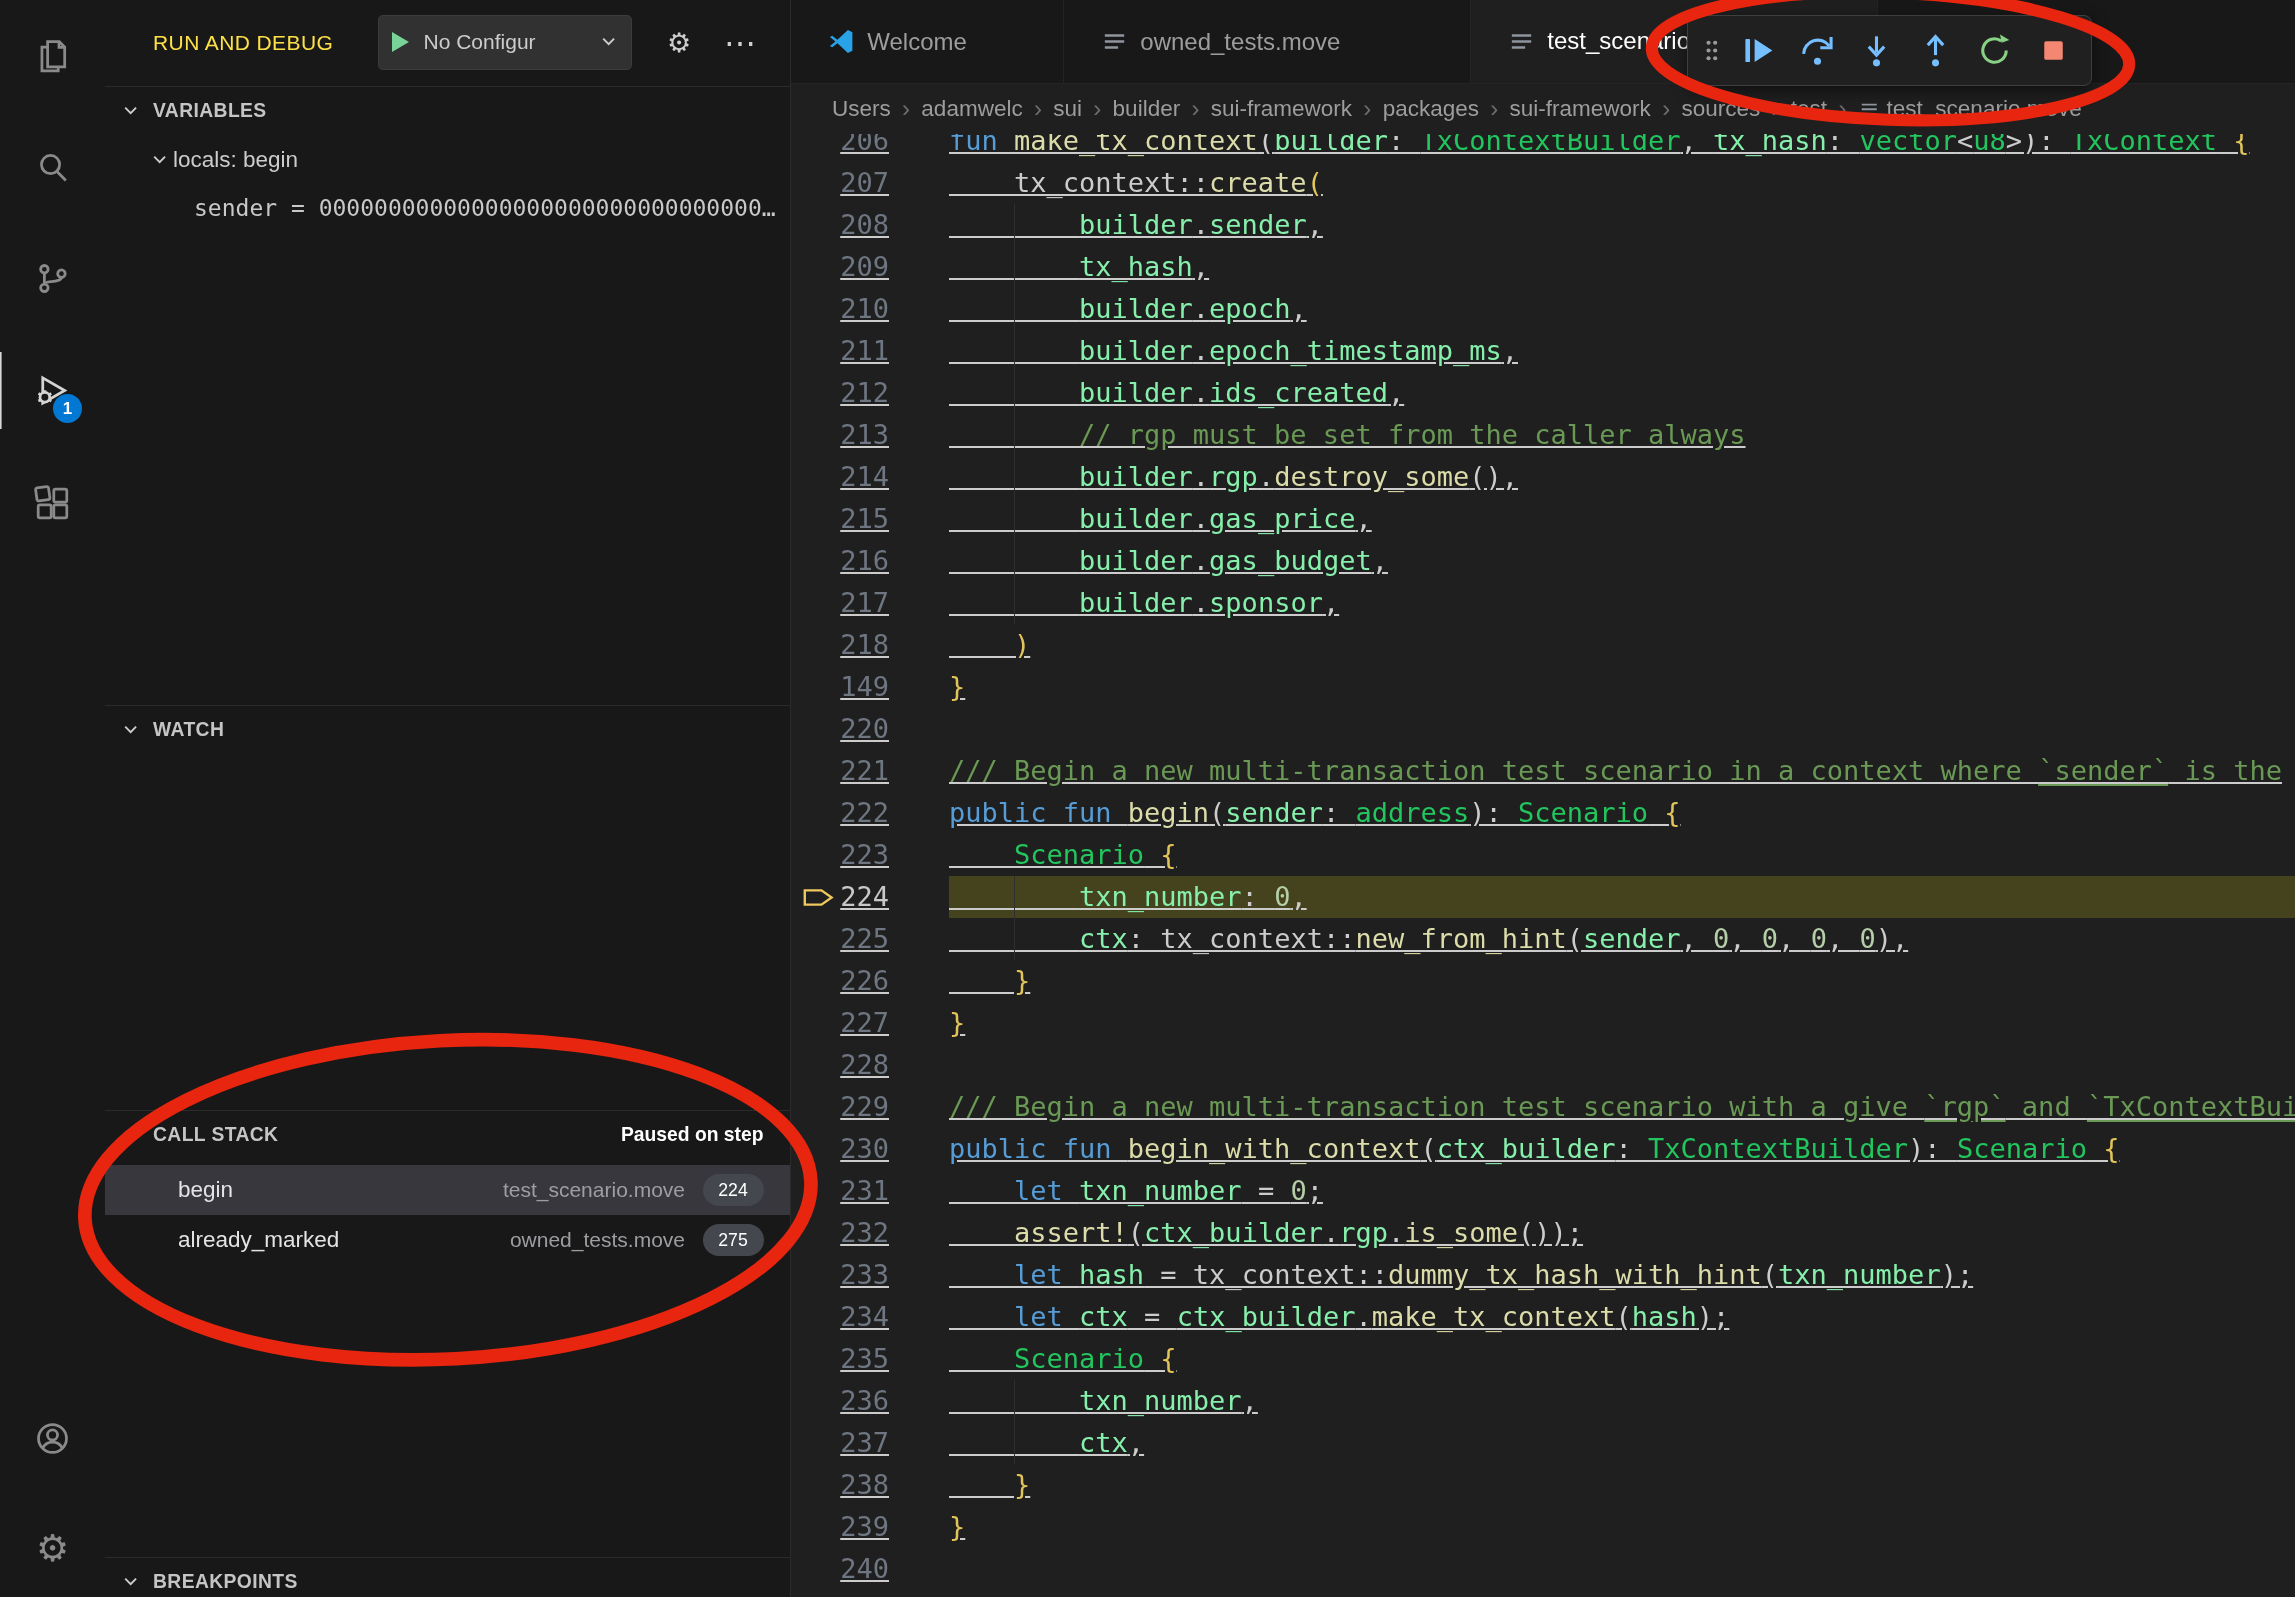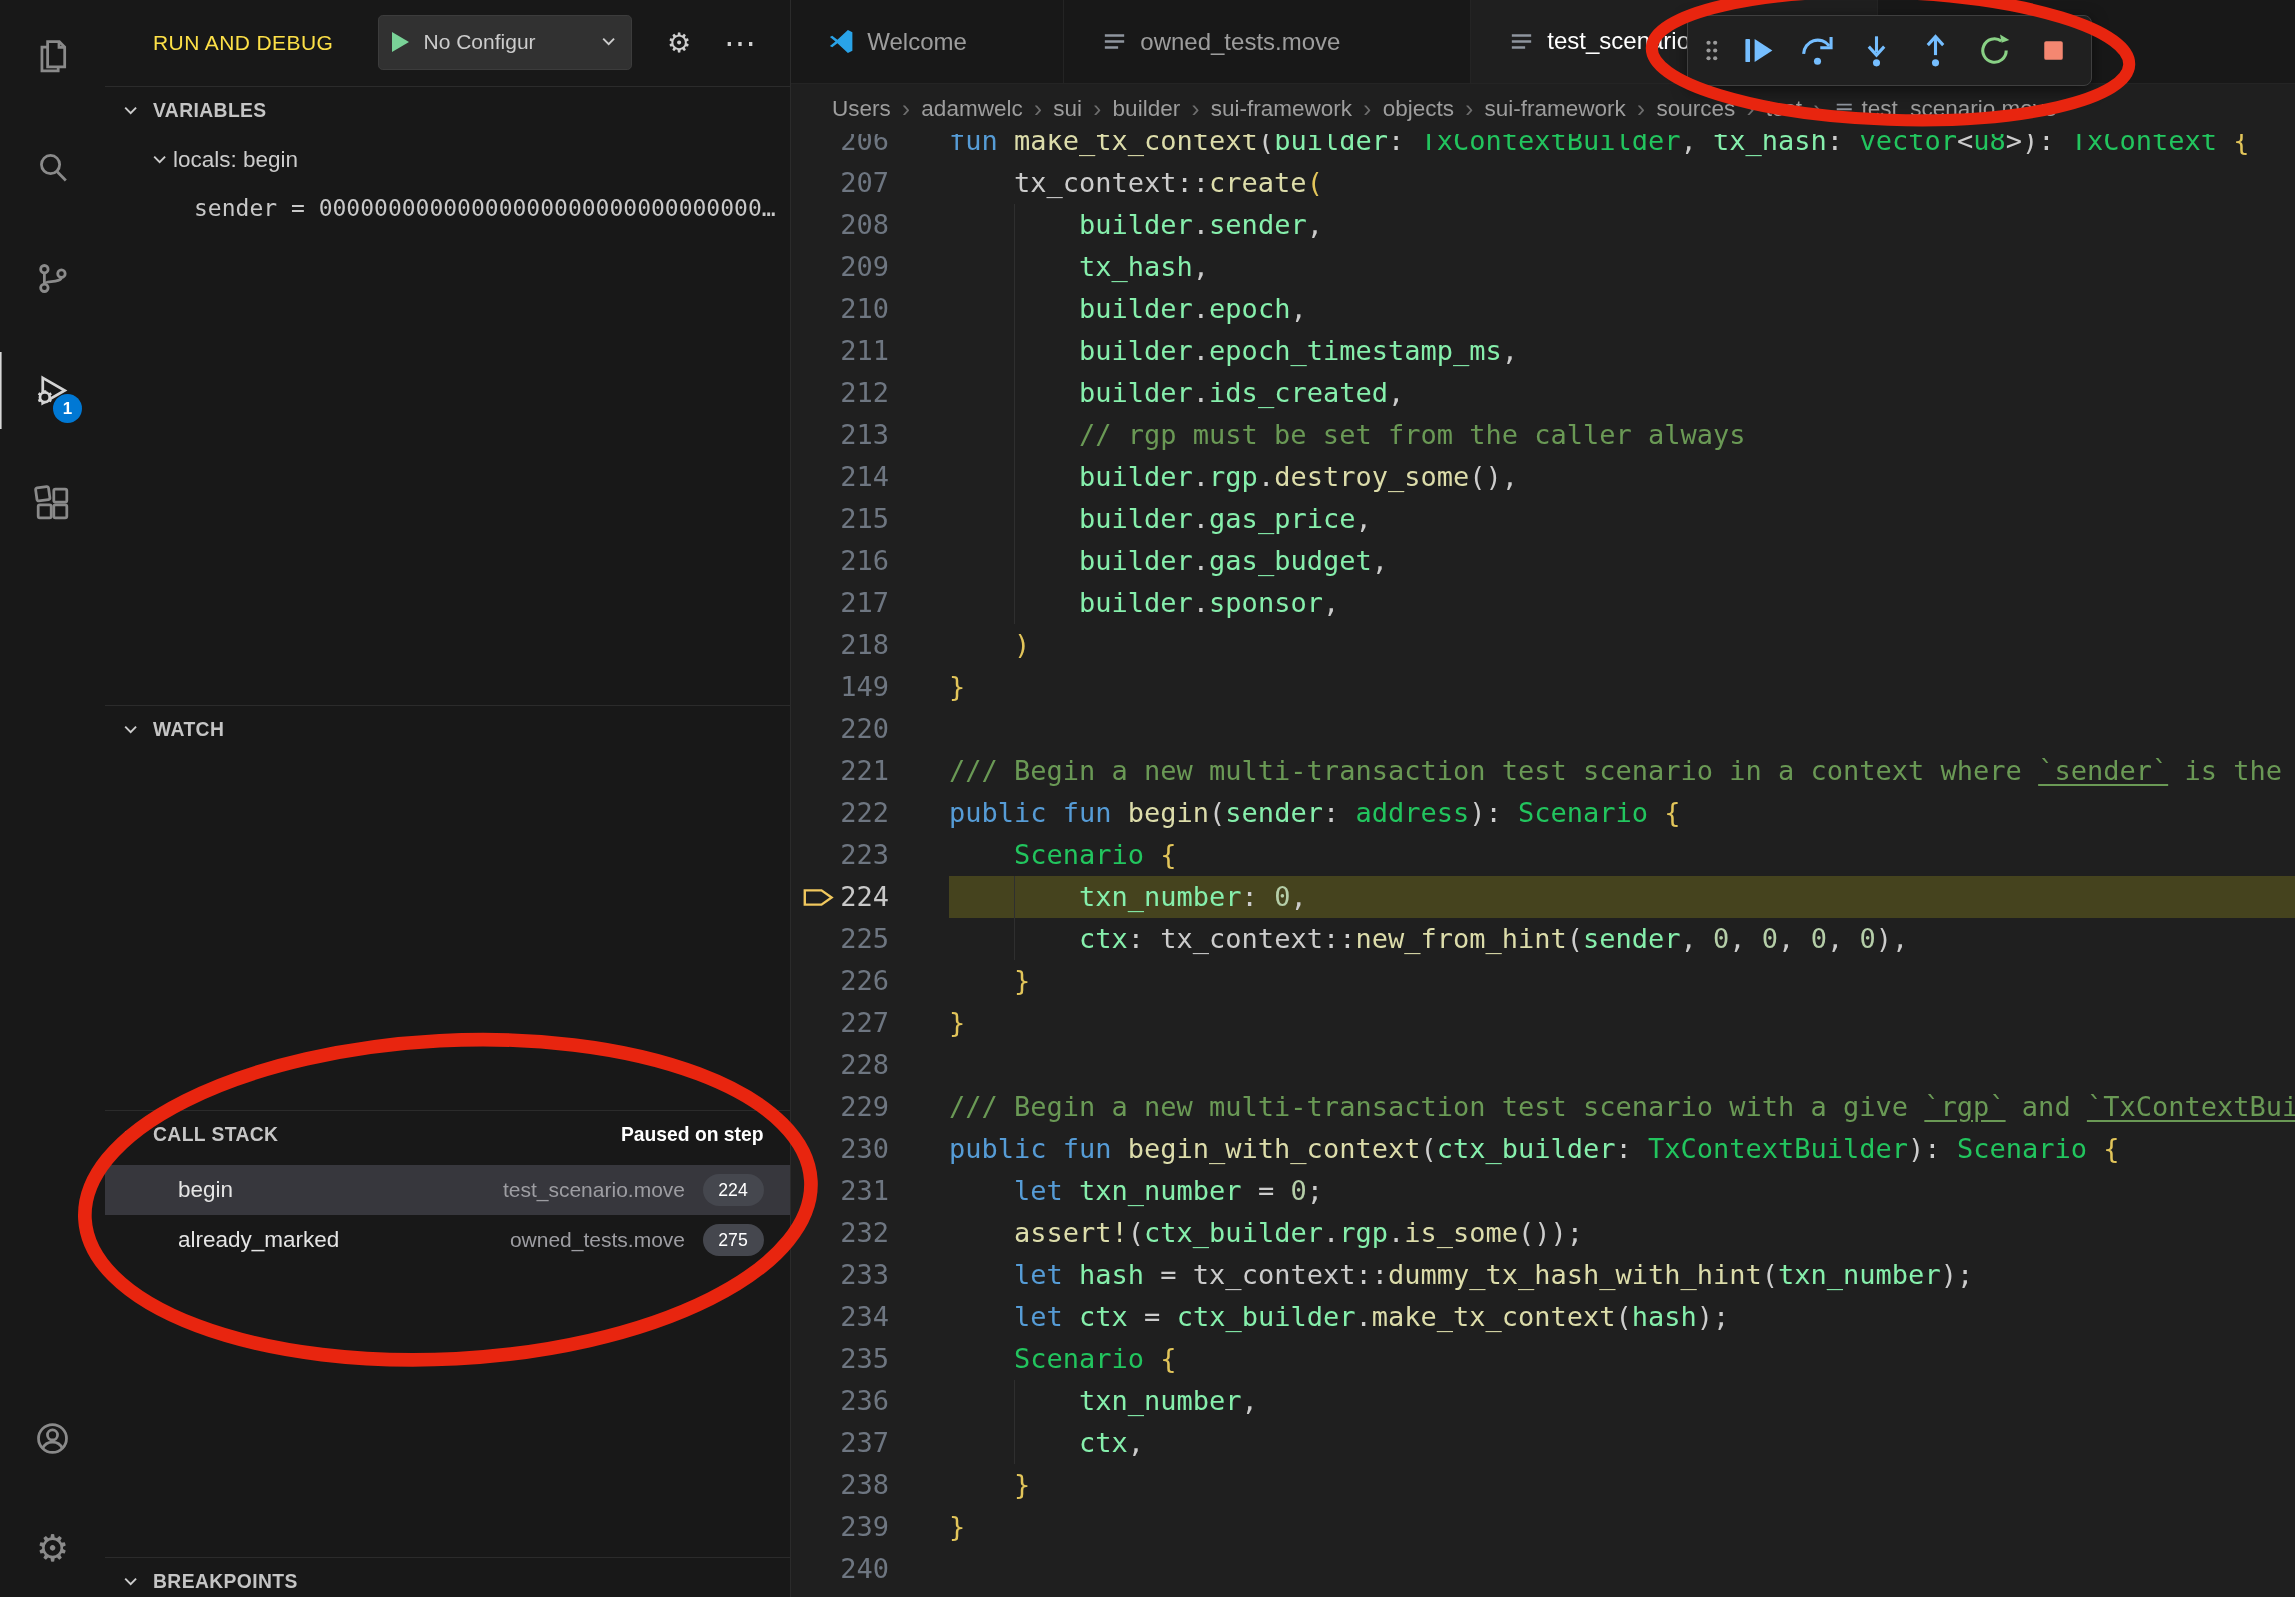--- a/index.html
+++ b/index.html
@@ -46,21 +46,21 @@
   .frame{position:relative;height:50px;display:flex;align-items:center;}
   .frame.selected{background:#37373d;}
   .frame-name{position:absolute;left:73px;font-size:22.5px;color:#e4e4e4;}
   .frame-file{position:absolute;right:105px;font-size:21px;color:#9d9da2;}
   .frame-badge{position:absolute;right:26.5px;min-width:35px;padding:0 13px;height:32px;border-radius:16px;background:#45474e;
                color:#ffffff;font-size:17.7px;display:flex;align-items:center;justify-content:center;}
 
   
   .editor{position:absolute;left:791px;top:0;right:0;bottom:0;background:#1f1f1f;overflow:hidden;}
   .code-area{position:absolute;top:120px;left:0;right:0;z-index:1;}
-  .code-line{display:flex;height:42px;font-family:"DejaVu Sans Mono",monospace;font-size:27px;line-height:42px;white-space:pre;}
+  .code-line{display:flex;height:42px;font-family:"DejaVu Sans Mono",monospace;font-size:27px;line-height:42px;white-space:pre;text-decoration:underline;}
   .gutter{position:relative;flex:none;width:158px;text-align:right;padding-right:60px;box-sizing:border-box;color:#6e7681;}
   .code-line.current .gutter{color:#c8c8c8;}
   .codew{position:relative;flex:1;display:block;}
   .code-line.current .codew{background:#45431e;}
   .guide{position:absolute;top:0;bottom:0;width:0.8px;background:#2f2f2f;}
   .frame-marker{position:absolute;left:12px;top:10.5px;width:31px;height:21px;}
   .tk-k{color:#569cd6}.tk-f{color:#dcdcaa}.tk-t{color:#22c55e}.tk-v{color:#86efac}
   .tk-n{color:#b5cea8}.tk-c{color:#6a9955}.tk-p{color:#cccccc}.tk-b{color:#e2c55a}
   .tk-u{color:#6a9955;text-decoration:underline;text-underline-offset:4px;}
 
@@ -152,21 +152,21 @@
         <span class="crumb-sep" data-interactable="false">›</span>
         <span class="crumb" data-interactable="true">
           <span data-interactable="false">builder</span>
         </span>
         <span class="crumb-sep" data-interactable="false">›</span>
         <span class="crumb" data-interactable="true">
           <span data-interactable="false">sui-framework</span>
         </span>
         <span class="crumb-sep" data-interactable="false">›</span>
         <span class="crumb" data-interactable="true">
-          <span data-interactable="false">objects</span>
+          <span data-interactable="false">packages</span>
         </span>
         <span class="crumb-sep" data-interactable="false">›</span>
         <span class="crumb" data-interactable="true">
           <span data-interactable="false">sui-framework</span>
         </span>
         <span class="crumb-sep" data-interactable="false">›</span>
         <span class="crumb" data-interactable="true">
           <span data-interactable="false">sources</span>
         </span>
         <span class="crumb-sep" data-interactable="false">›</span>

